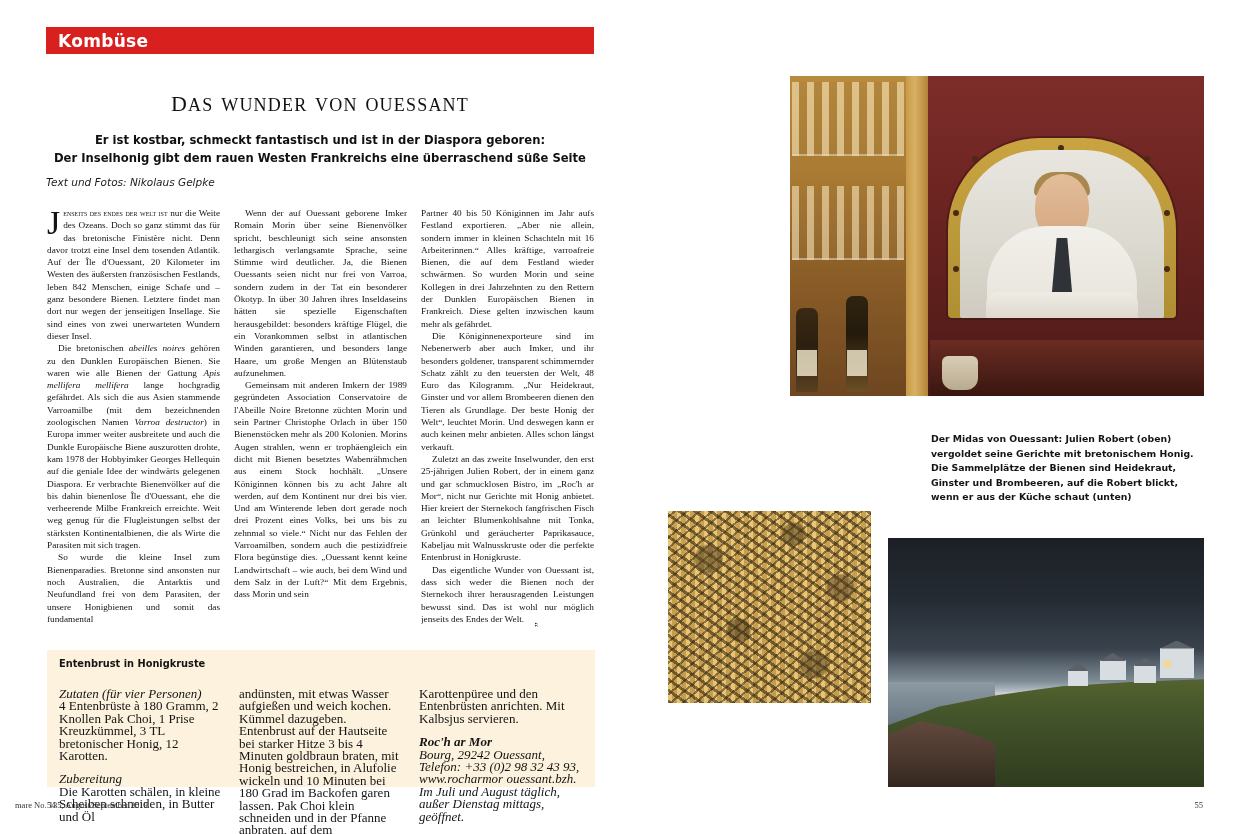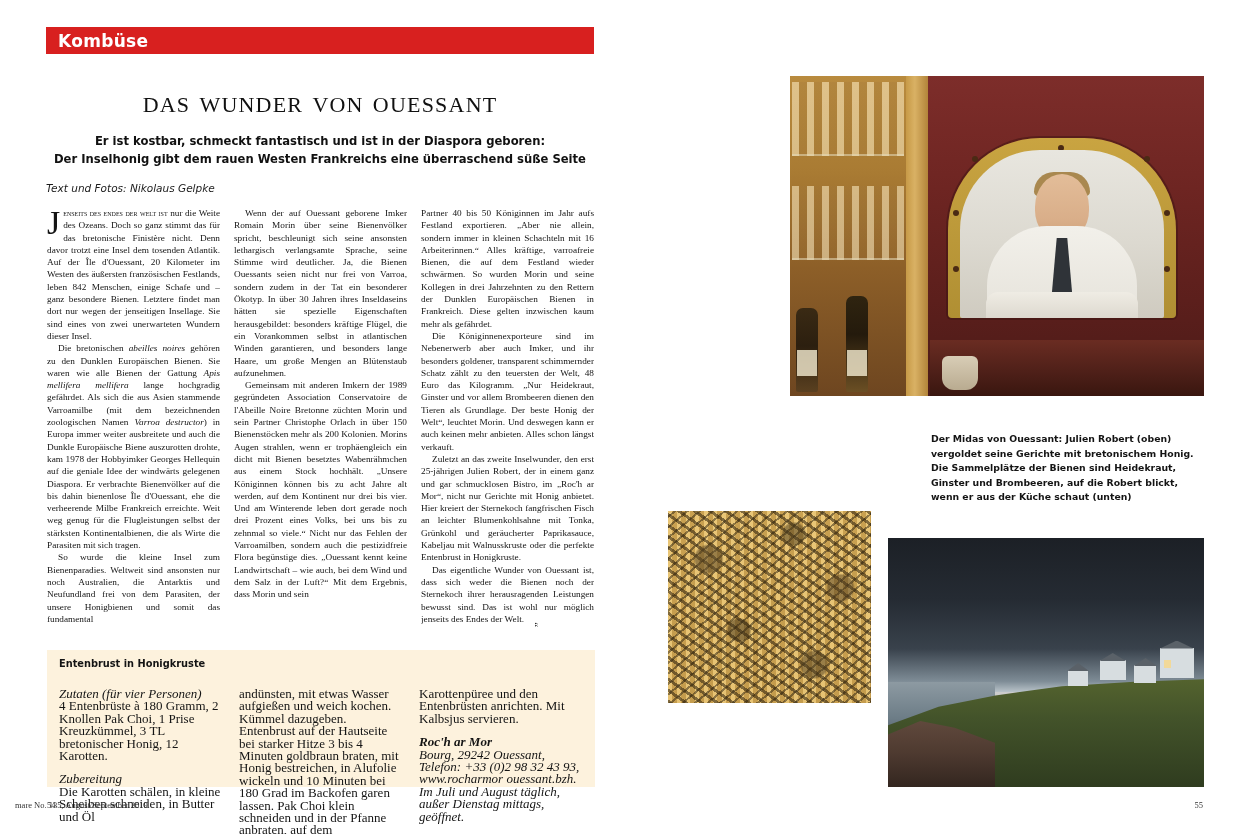--- a/index.html
+++ b/index.html
@@ -57,21 +57,21 @@
   
   .headline-wrap {
     position: absolute;
     left: 46px;
     top: 84px;
     width: 548px;
     text-align: center;
   }
   .headline {
     font-family: "Liberation Serif", serif;
-    font-size: 32px;
+    font-size: 26px;
     font-weight: normal;
     letter-spacing: 1.2px;
     color: #111111;
     margin: 0;
     line-height: 1.1;
     
     font-variant: small-caps;
     text-transform: lowercase;
   }
   .headline::first-letter { font-size: 31px; }
@@ -83,21 +83,21 @@
     font-size: 11.6px;
     line-height: 1.55;
     color: #111111;
     text-align: center;
   }
   .standfirst div { white-space: nowrap; }
 
   .byline {
     position: absolute;
     left: 46px;
-    top: 182px;
+    top: 176px;
     font-family: "DejaVu Sans", sans-serif;
     font-style: italic;
     font-size: 10.5px;
     color: #1a1a1a;
   }
 
   
   .columns {
     position: absolute;
     left: 47px;
@@ -489,21 +489,21 @@
 
     <div class="byline">Text und Fotos: Nikolaus Gelpke</div>
 
     <div class="columns">
 
       <div class="col">
         <p class="dropcap-para">
           <span class="dropcap">J</span><span class="smallcaps-open">enseits des Endes der Welt ist</span><span> nur die Weite des Ozeans. Doch so ganz stimmt das für das bretonische Finistère nicht. Denn davor trotzt eine Insel dem tosenden Atlantik. Auf der Île d'Ouessant, 20 Kilometer im Westen des äußersten französischen Festlands, leben 842 Menschen, einige Schafe und – ganz besondere Bienen. Letztere findet man dort nur wegen der jenseitigen Insellage. Sie sind eines von zwei unerwarteten Wundern dieser Insel.</span>
         </p>
         <p><span>Die bretonischen </span><i>abeilles noires</i><span> gehören zu den Dunklen Europäischen Bienen. Sie waren wie alle Bienen der Gattung </span><i>Apis mellifera mellifera</i><span> lange hochgradig gefährdet. Als sich die aus Asien stammende Varroamilbe (mit dem bezeichnenden zoologischen Namen </span><i>Varroa destructor</i><span>) in Europa immer weiter ausbreitete und auch die Dunkle Europäische Biene auszurotten drohte, kam 1978 der Hobbyimker Georges Hellequin auf die geniale Idee der windwärts gelegenen Diaspora. Er verbrachte Bienenvölker auf die bis dahin bienenlose Île d'Ouessant, ehe die verheerende Milbe Frankreich erreichte. Weit weg genug für die Flugleistungen selbst der stärksten Kontinentalbienen, die als Wirte die Parasiten mit sich tragen.</span></p>
-        <p>So wurde die kleine Insel zum Bienenparadies. Weltweit sind ansonsten nur noch Australien, die Antarktis und Neufundland frei von dem Parasiten, der unsere Honigbienen und somit das fundamental</p>
+        <p>So wurde die kleine Insel zum Bienenparadies. Bretonne sind ansonsten nur noch Australien, die Antarktis und Neufundland frei von dem Parasiten, der unsere Honigbienen und somit das fundamental</p>
       </div>
 
       <div class="col">
         <p>Wenn der auf Ouessant geborene Imker Romain Morin über seine Bienenvölker spricht, beschleunigt sich seine ansonsten lethargisch verlangsamte Sprache, seine Stimme wird deutlicher. Ja, die Bienen Ouessants seien nicht nur frei von Varroa, sondern zudem in der Tat ein besonderer Ökotyp. In über 30 Jahren ihres Inseldaseins hätten sie spezielle Eigenschaften herausgebildet: besonders kräftige Flügel, die ein Vorankommen selbst in atlantischen Winden garantieren, und besonders lange Haare, um große Mengen an Blütenstaub aufzunehmen.</p>
         <p>Gemeinsam mit anderen Imkern der 1989 gegründeten Association Conservatoire de l'Abeille Noire Bretonne züchten Morin und sein Partner Christophe Orlach in über 150 Bienenstöcken mehr als 200 Kolonien. Morins Augen strahlen, wenn er trophäengleich ein dicht mit Bienen besetztes Wabenrähmchen aus einem Stock hochhält. „Unsere Königinnen können bis zu acht Jahre alt werden, auf dem Kontinent nur drei bis vier. Und am Winterende leben dort gerade noch drei Prozent eines Volks, bei uns bis zu zehnmal so viele.“ Nicht nur das Fehlen der Varroamilben, sondern auch die pestizidfreie Flora begünstige dies. „Ouessant kennt keine Landwirtschaft – wie auch, bei dem Wind und dem Salz in der Luft?“ Mit dem Ergebnis, dass Morin und sein</p>
       </div>
 
       <div class="col">
         <p class="noindent">Partner 40 bis 50 Königinnen im Jahr aufs Festland exportieren. „Aber nie allein, sondern immer in kleinen Schachteln mit 16 Arbeiterinnen.“ Alles kräftige, varroafreie Bienen, die auf dem Festland wieder schwärmen. So wurden Morin und seine Kollegen in drei Jahrzehnten zu den Rettern der Dunklen Europäischen Bienen in Frankreich. Diese gelten inzwischen kaum mehr als gefährdet.</p>
         <p>Die Königinnenexporteure sind im Nebenerwerb aber auch Imker, und ihr besonders goldener, transparent schimmernder Schatz zählt zu den teuersten der Welt, 48 Euro das Kilogramm. „Nur Heidekraut, Ginster und vor allem Brombeeren dienen den Tieren als Grundlage. Der beste Honig der Welt“, leuchtet Morin. Und deswegen kann er auch keinen mehr anbieten. Alles schon längst verkauft.</p>

